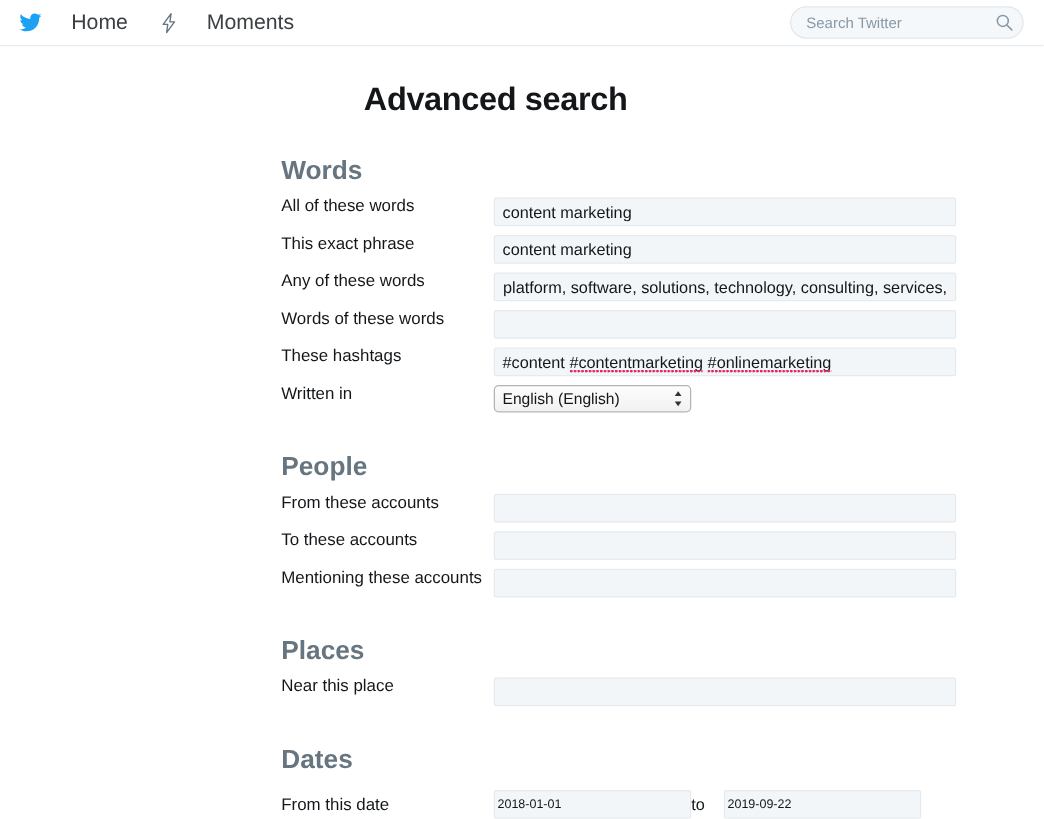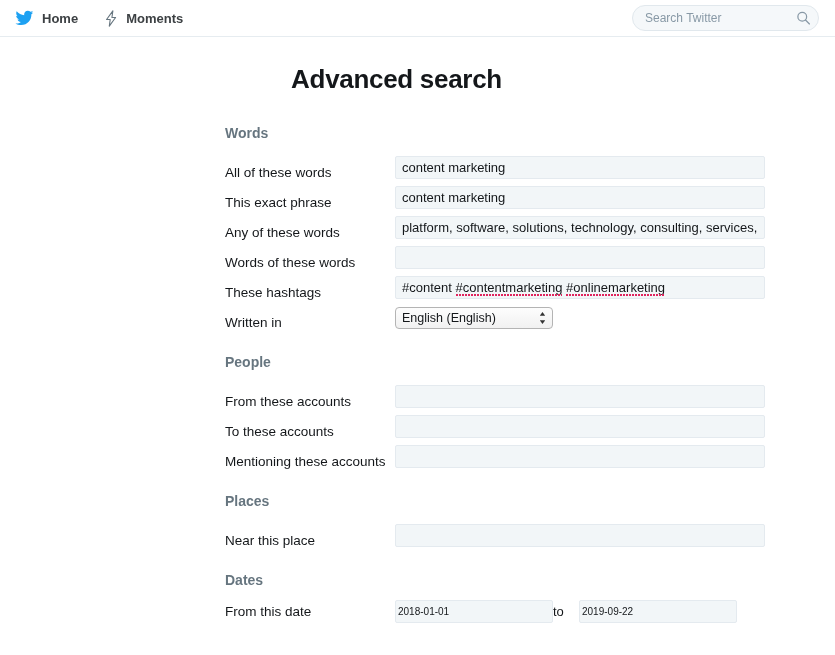--- a/index.html
+++ b/index.html
@@ -26,25 +26,25 @@
     background: #fff;
   }
   .nav-left {
     display: flex;
     align-items: center;
     gap: 26px;
   }
   .nav-item {
     display: flex;
     align-items: center;
-    gap: 7px;
+    gap: 22px;
     text-decoration: none;
     color: #66757f;
-    font-size: 13px;
-    font-weight: bold;
+    font-size: 17px;
+    font-weight: normal;
     cursor: pointer;
   }
   .nav-item .label { color: #3c4043; }
   .bird-icon { width: 21px; height: 18px; display: block; }
   .bolt-icon { width: 15px; height: 17px; display: block; }
 
   .nav-right {
     margin-left: auto;
     display: flex;
     align-items: center;
@@ -95,30 +95,30 @@
     color: #14171a;
     letter-spacing: -0.3px;
     margin: 0 0 30px 0;
     padding-right: 42px;
   }
 
   .form {
     padding-left: 225px;
   }
   .section-title {
-    font-size: 14px;
+    font-size: 21px;
     font-weight: bold;
     color: #66757f;
     margin: 0 0 9px 0;
   }
   .section + .section { margin-top: 25px; }
 
   .row {
     display: flex;
-    align-items: flex-end;
+    align-items: flex-start;
     height: 29px;
     margin-bottom: 1px;
   }
   .row-label {
     width: 170px;
     flex: none;
     font-size: 13.5px;
     color: #14171a;
     line-height: 1;
   }

